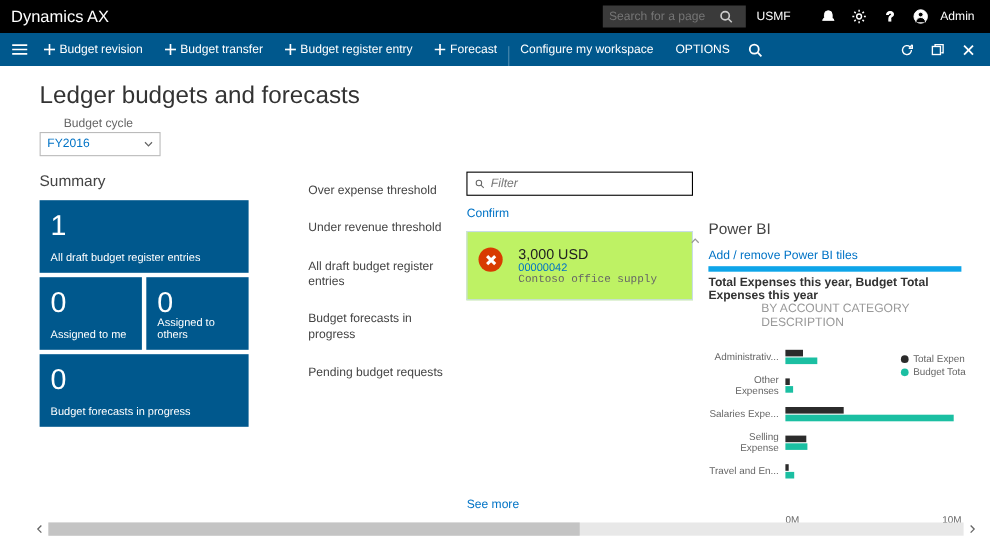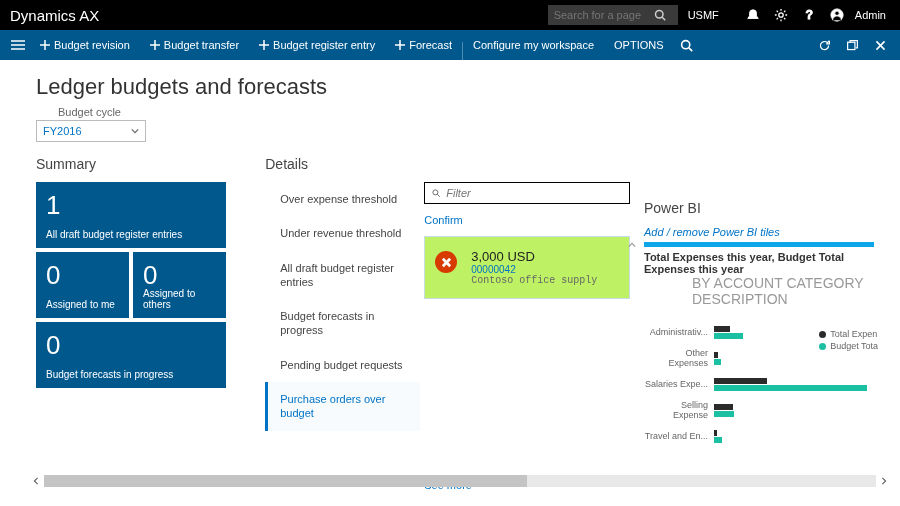--- a/index.html
+++ b/index.html
@@ -64,24 +64,24 @@
   .card .xicon svg { width: 11px; height: 11px; stroke: #fff; stroke-width: 3; }
   .card .amt { font-size: 13px; color: #222; }
   .card .num2 { font-size: 10px; color: #0073c6; cursor: pointer; }
   .card .vend { font-size: 10px; color: #666; font-family: Liberation Mono, monospace; }
   .scrollhint { position: absolute; right: -6px; top: 2px; width: 8px; height: 8px; }
   .scrollhint svg, .scrollhint2 svg { width: 8px; height: 8px; stroke: #999; }
   .seemore { color: #0073c6; font-size: 11px; margin-top: 180px; cursor: pointer; }
 
   
   .col-pbi { flex: 1; padding-left: 10px; margin-top: 44px; }
-  .addremove { color: #0073c6; font-size: 11px; margin-bottom: 4px; cursor: pointer; font-style: italic; }
+  .addremove { color: #0073c6; font-size: 11px; margin-bottom: 4px; cursor: pointer; }
   .pbi-card { border-top: 5px solid #0ea5e9; padding-top: 4px; }
   .pbi-title { font-size: 11px; font-weight: 600; color: #333; }
-  .pbi-sub { font-size: 14px; color: #999; text-transform: uppercase; margin-bottom: 8px; padding-left: 48px; }
+  .pbi-sub { font-size: 11px; color: #999; text-transform: uppercase; margin-bottom: 8px; padding-left: 48px; }
   .chart { position: relative; height: 170px; padding: 4px 0 0 70px; }
   .row { display: flex; align-items: center; height: 26px; position: relative; }
   .row .cat { position: absolute; left: -70px; width: 64px; text-align: right; font-size: 9px; color: #666; }
   .bars { position: relative; width: 160px; }
   .bar { height: 6px; margin: 1px 0; }
   .bar.exp { background: #2b2b2b; }
   .bar.bud { background: #1bbfa2; }
   .axis { position: absolute; bottom: 0; left: 70px; width: 160px; display: flex; justify-content: space-between; font-size: 9px; color: #666; }
   .legend { position: absolute; right: -4px; top: 14px; font-size: 9px; color: #666; }
   .legend div { display: flex; align-items: center; margin-bottom: 2px; white-space: nowrap; }
@@ -234,29 +234,27 @@
           <div class="lab">Assigned to others</div>
         </div>
         <div class="tile big">
           <div class="num">0</div>
           <div class="lab">Budget forecasts in progress</div>
         </div>
       </div>
     </div>
 
     <div class="col-details">
-      <div class="sec-title">Details</div>
       <div class="details-inner">
         <div class="dtabs">
           <div class="dtab">Over expense threshold</div>
           <div class="dtab">Under revenue threshold</div>
           <div class="dtab">All draft budget register entries</div>
           <div class="dtab">Budget forecasts in progress</div>
           <div class="dtab">Pending budget requests</div>
-          <div class="dtab active">Purchase orders over budget</div>
         </div>
         <div class="dlist">
           <div class="filter">
             <svg viewBox="0 0 16 16" fill="none" stroke-width="1.5">
                 <circle cx="7" cy="7" r="4"></circle>
                 <line x1="10" y1="10" x2="14" y2="14"></line>
               </svg>
             <input placeholder="Filter" style="">
           </div>
           <div class="confirm">Confirm</div>

